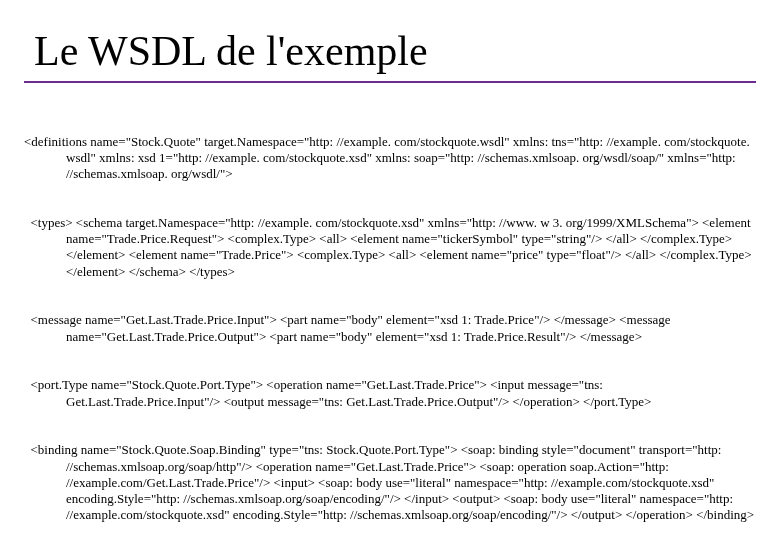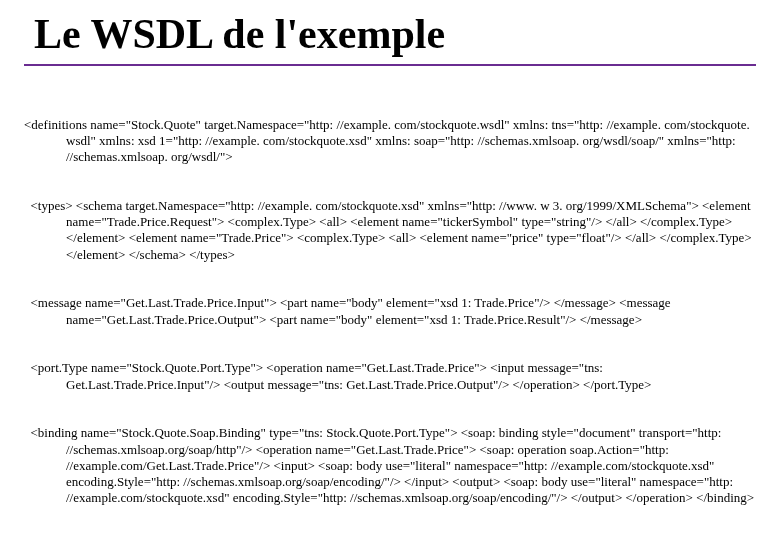--- a/index.html
+++ b/index.html
@@ -15,22 +15,22 @@
   }
   .slide {
     width: 780px;
     height: 540px;
     position: relative;
     box-sizing: border-box;
     padding: 10px 24px 10px 24px;
   }
   .title {
     font-size: 42px;
-    font-weight: bold;
-    margin: 0 0 6px 10px;
+    font-weight: normal;
+    margin: 17px 0 6px 10px;
     letter-spacing: 0px;
   }
   .underline {
     border-bottom: 2px solid #6a2c91;
     margin: 0 0 18px 0;
     width: 100%;
   }
   .code {
     font-size: 13px;
     line-height: 1.25;

